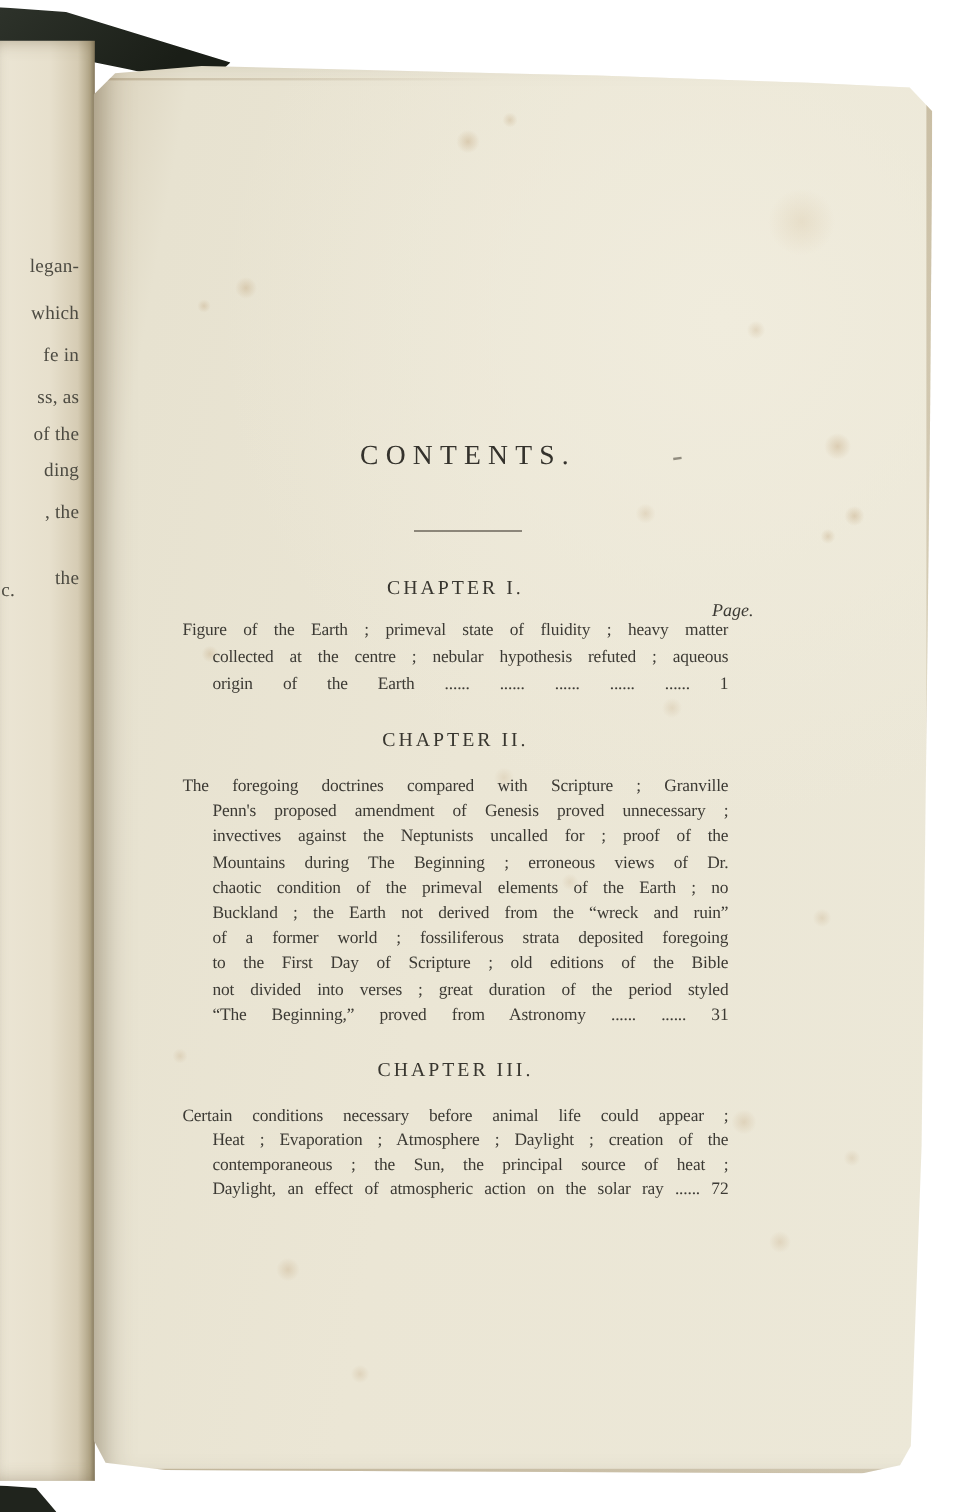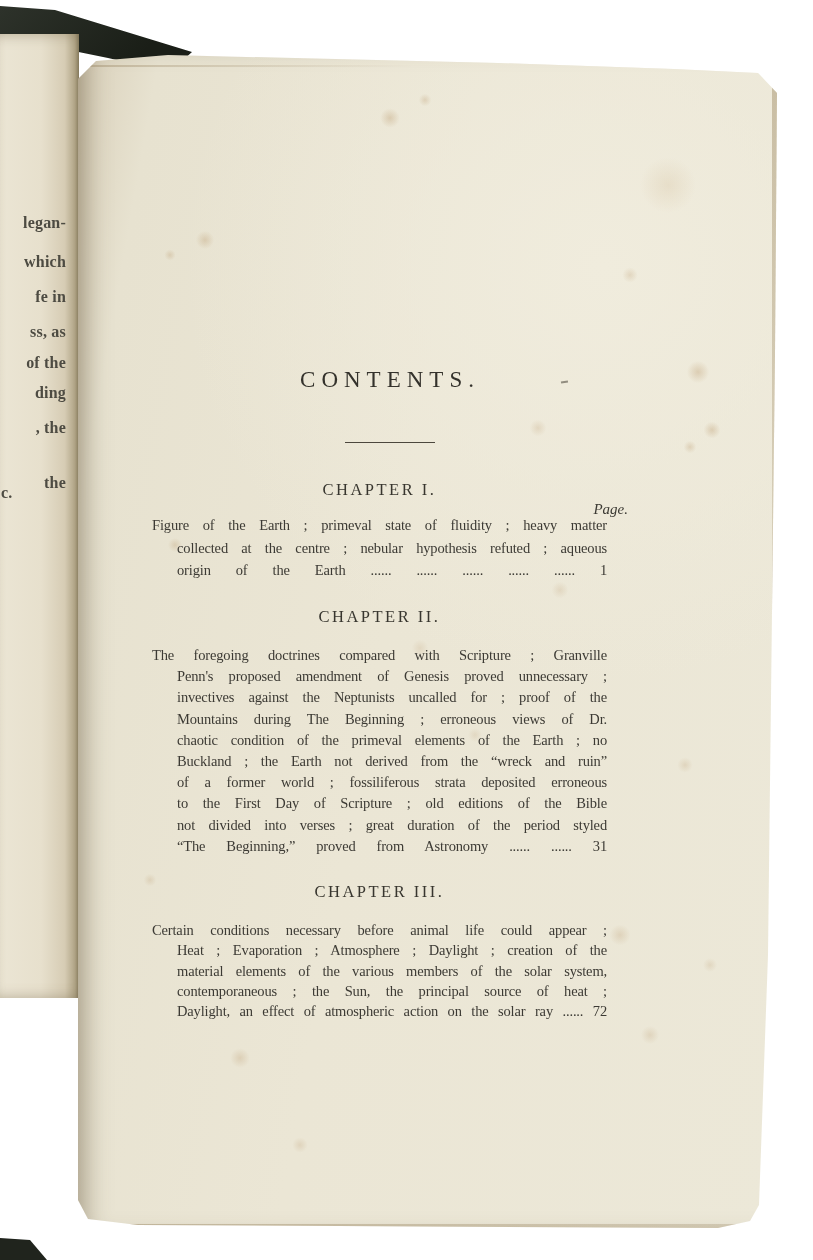--- a/index.html
+++ b/index.html
@@ -19,24 +19,23 @@
     clip-path:polygon(0px 6px,55px 10px,192px 52px,170px 72px,108px 58px,0px 36px);
   }
   .board-bottom{
     position:absolute;left:0;top:1230px;width:52px;height:30px;
     background:#20241d;
     clip-path:polygon(0px 8px,30px 10px,47px 30px,0px 30px);
   }
 
   
   .facing-page{
-    position:absolute;left:0;top:34px;width:79px;height:964px;
+    position:absolute;left:0;top:34px;width:79px;height:1200px;
     background:linear-gradient(90deg,#ebe5d4 0%,#e7e0cd 52%,#d6ccb4 82%,#b0a486 95%,#857a5e 100%);
     box-shadow:inset 0 10px 14px -10px rgba(120,105,75,.5), inset 0 -10px 14px -10px rgba(120,105,75,.45);
-    font-weight:bold;
   }
   .frag{
     position:absolute;right:13px;
     font-size:16px;color:#4d4b42;letter-spacing:.2px;
     white-space:nowrap;
   }
   .frag:nth-of-type(1){top:180px;}
   .frag:nth-of-type(2){top:219px;}
   .frag:nth-of-type(3){top:254px;}
   .frag:nth-of-type(4){top:289px;}
@@ -164,30 +163,29 @@
       </div>
 
       <div class="heading h-ch2">CHAPTER II.</div>
       <div class="sect s-ch2">
         <div class="line">The foregoing doctrines compared with Scripture ; Granville</div>
         <div class="line indent">Penn's proposed amendment of Genesis proved unnecessary ;</div>
         <div class="line indent">invectives against the Neptunists uncalled for ; proof of the</div>
         <div class="line indent">Mountains during The Beginning ; erroneous views of Dr.</div>
         <div class="line indent">chaotic condition of the primeval elements of the Earth ; no</div>
         <div class="line indent">Buckland ; the Earth not derived from the “wreck and ruin”</div>
-        <div class="line indent">of a former world ; fossiliferous strata deposited erroneous</div>
+        <div class="line indent">of a former world ; fossiliferous strata deposited foregoing</div>
         <div class="line indent">to the First Day of Scripture ; old editions of the Bible</div>
         <div class="line indent">not divided into verses ; great duration of the period styled</div>
         <div class="line indent"><span>“The Beginning,” proved from Astronomy ...... ......</span> <span>31</span></div>
       </div>
 
       <div class="heading h-ch3">CHAPTER III.</div>
       <div class="sect s-ch3">
         <div class="line">Certain conditions necessary before animal life could appear ;</div>
         <div class="line indent">Heat ; Evaporation ; Atmosphere ; Daylight ; creation of the</div>
-        <div class="line indent">material elements of the various members of the solar system,</div>
         <div class="line indent">contemporaneous ; the Sun, the principal source of heat ;</div>
         <div class="line indent"><span>Daylight, an effect of atmospheric action on the solar ray ......</span> <span>72</span></div>
       </div>
     </div>
   </div>
 
 </div>
 
 </body></html>

